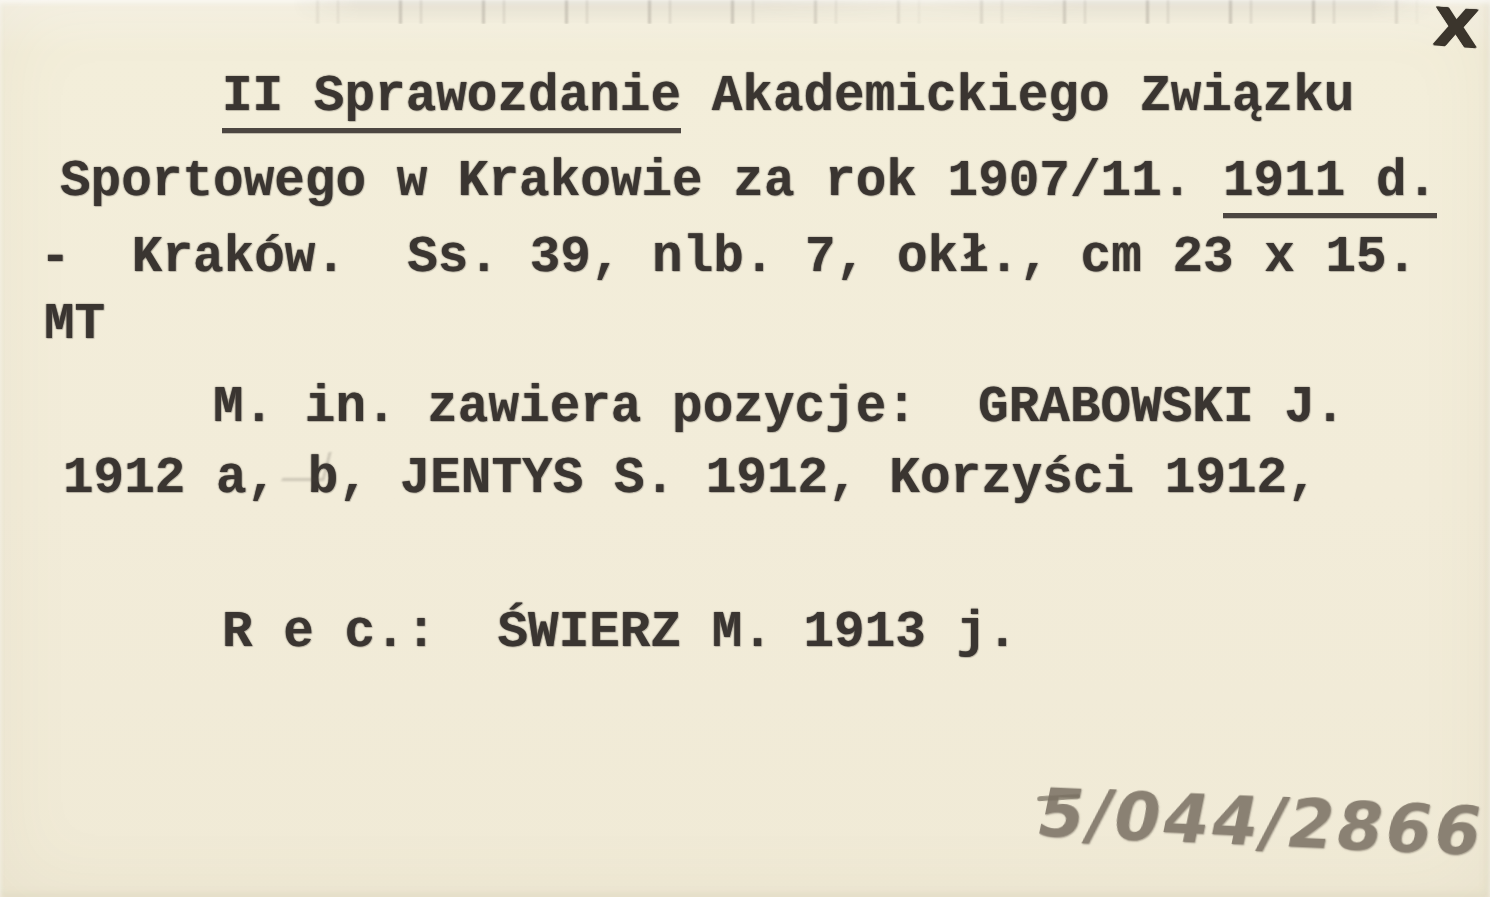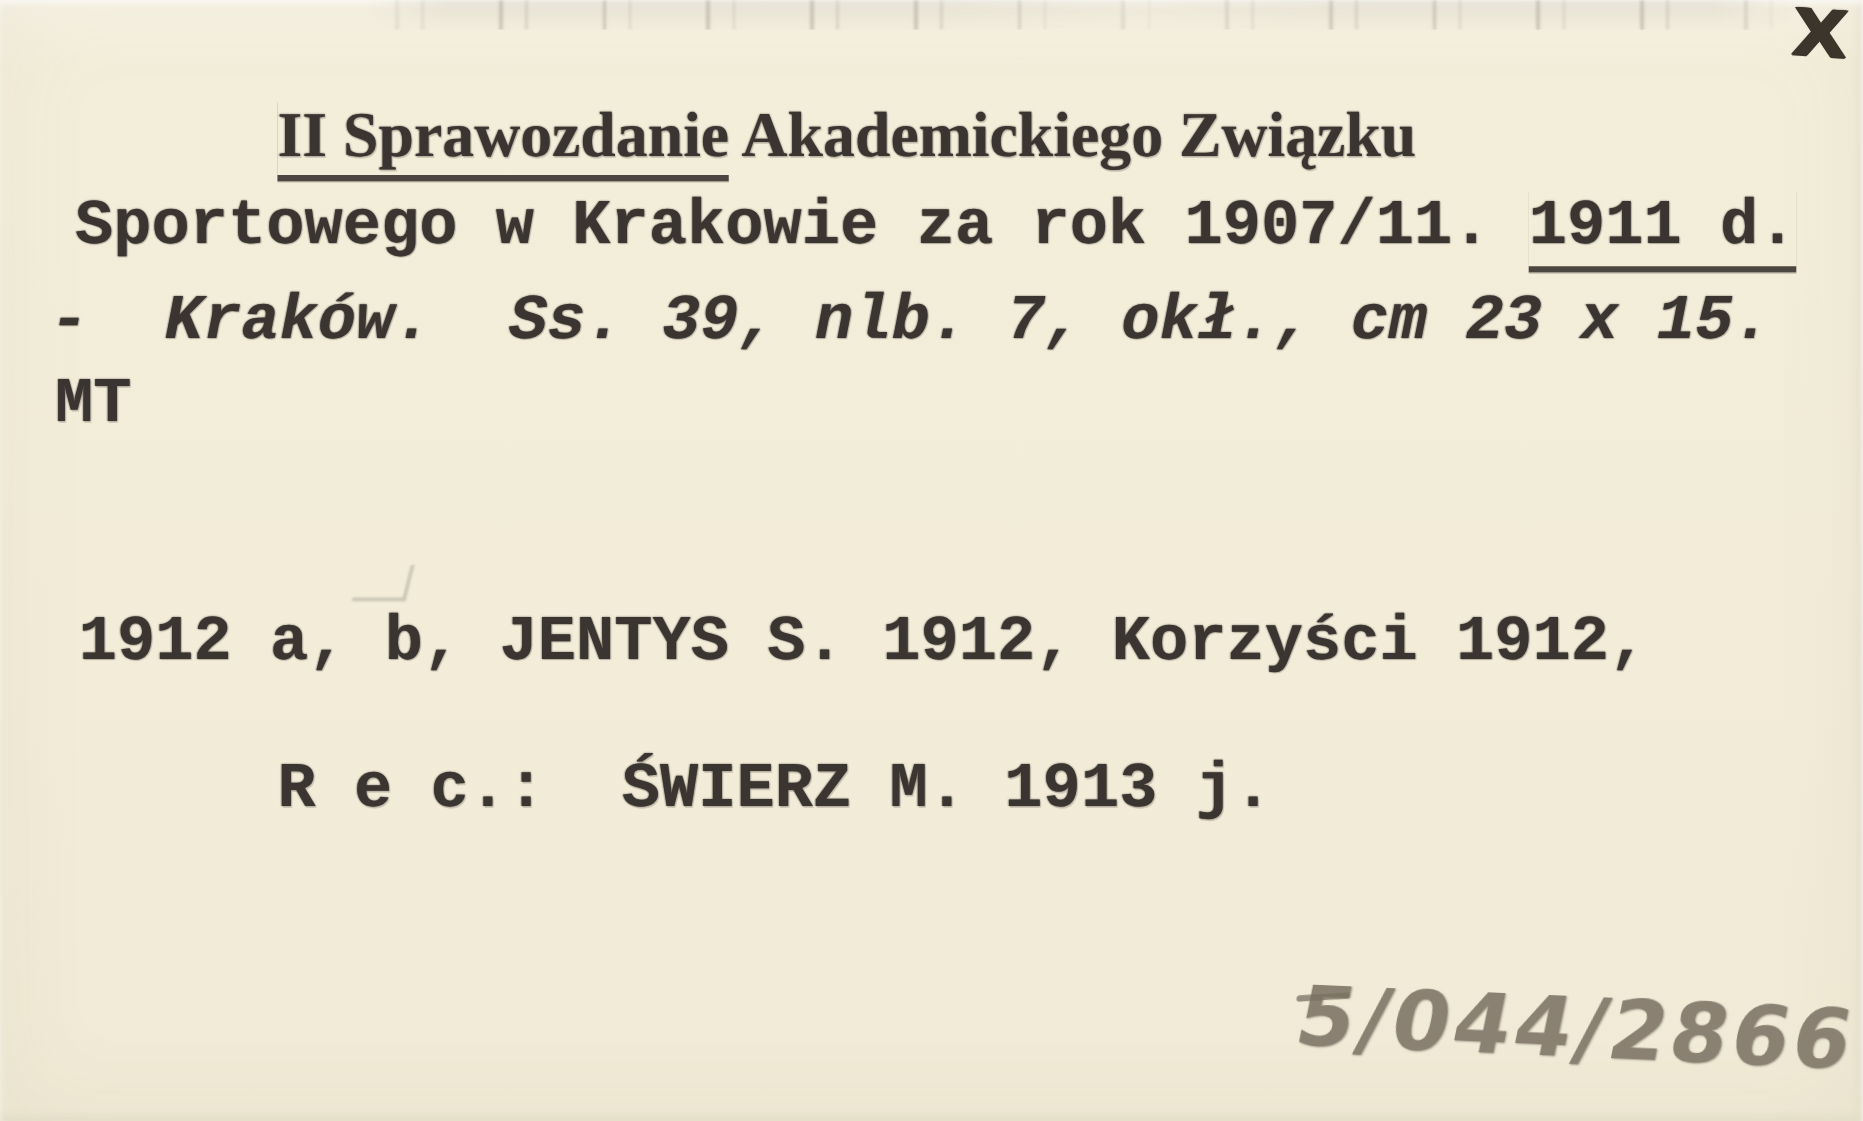--- a/index.html
+++ b/index.html
@@ -39,26 +39,26 @@
       0 0 1.6px rgba(54,48,44,0.75),
       1px 1px 0 rgba(54,48,44,0.14),
       -1px 0 0 rgba(54,48,44,0.10);
   }
   .tline .u {
     border-bottom: 5px solid rgba(52,47,43,0.88);
     padding-bottom: 3px;
     box-shadow: 0 1px 0 rgba(52,47,43,0.25);
   }
 
-  .line-1 { left: 222px; top: 84px; font-family: Liberation Serif, serif;  }
+  .line-1 { left: 222px; top: 71px;  }
   .line-2 { left: 60px;  top: 156px; }
-  .line-3 { left: 40px;  top: 232px; font-style: italic; }
+  .line-3 { left: 40px;  top: 232px; }
   .line-4 { left: 44px;  top: 299px; font-family: Liberation Mono, monospace; }
   .line-5 { left: 213px; top: 382px; }
-  .line-6 { left: 63px;  top: 453px; margin-top: 36px; }
+  .line-6 { left: 63px;  top: 453px; }
   .line-7 { left: 60px;  top: 523px; }
   .line-8 { left: 222px; top: 607px; }
 
   
   .cutoff-artifact {
     position: absolute;
     left: 290px;
     top: 0;
     width: 1150px;
     height: 24px;
@@ -147,20 +147,21 @@
   <div class="corner-x">X</div>
 
   <div class="tline line-1"><span></span><span class="u">II Sprawozdanie</span><span> Akademickiego Związku</span></div>
 
   <div class="tline line-2"><span>Sportowego w Krakowie za rok 1907/11. </span><span class="u">1911 d.</span><span></span></div>
 
   <div class="tline line-3"><span>-  Kraków.  Ss. 39, nlb. 7, okł., cm 23 x 15.</span><span class="u"></span><span></span></div>
 
   <div class="tline line-4"><span>MT</span><span class="u"></span><span></span></div>
 
+  <div class="tline line-5"><span>M. in. zawiera pozycje:  GRABOWSKI J.</span><span class="u"></span><span></span></div>
 
   <div class="tline line-6"><span>1912 a, b, JENTYS S. 1912, Korzyści 1912,</span><span class="u"></span><span></span></div>
 
 
   <div class="tline line-8"><span>R e c.:  ŚWIERZ M. 1913 j.</span><span class="u"></span><span></span></div>
 
   <div class="ghost-mark"></div>
 
   <div class="inventory"><span>5/044/2866</span><span class="correction-stroke"></span></div>
 

